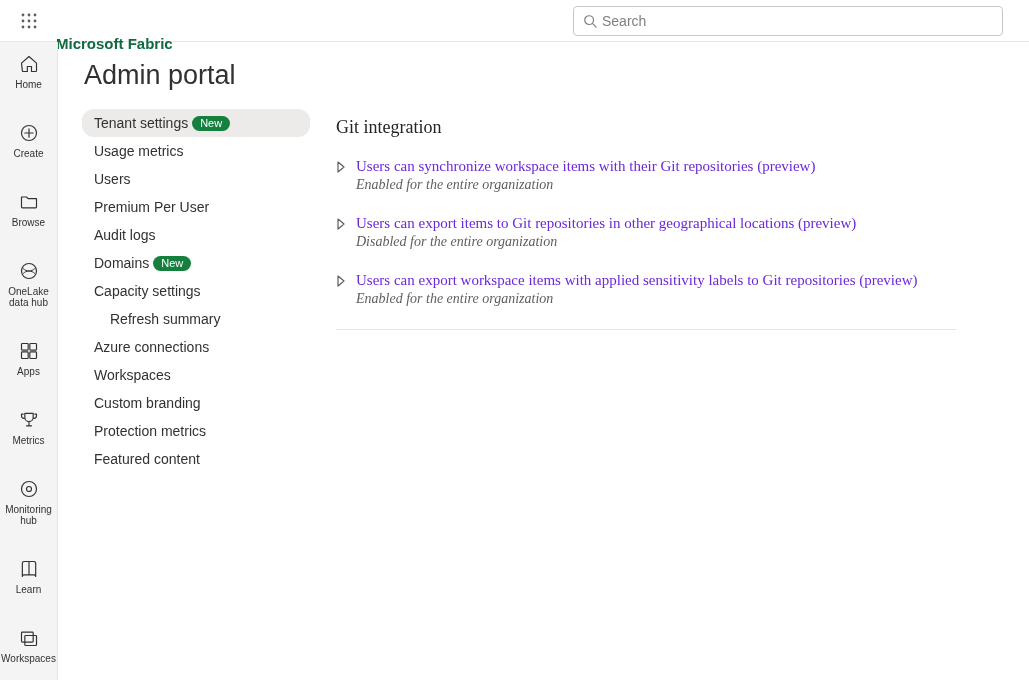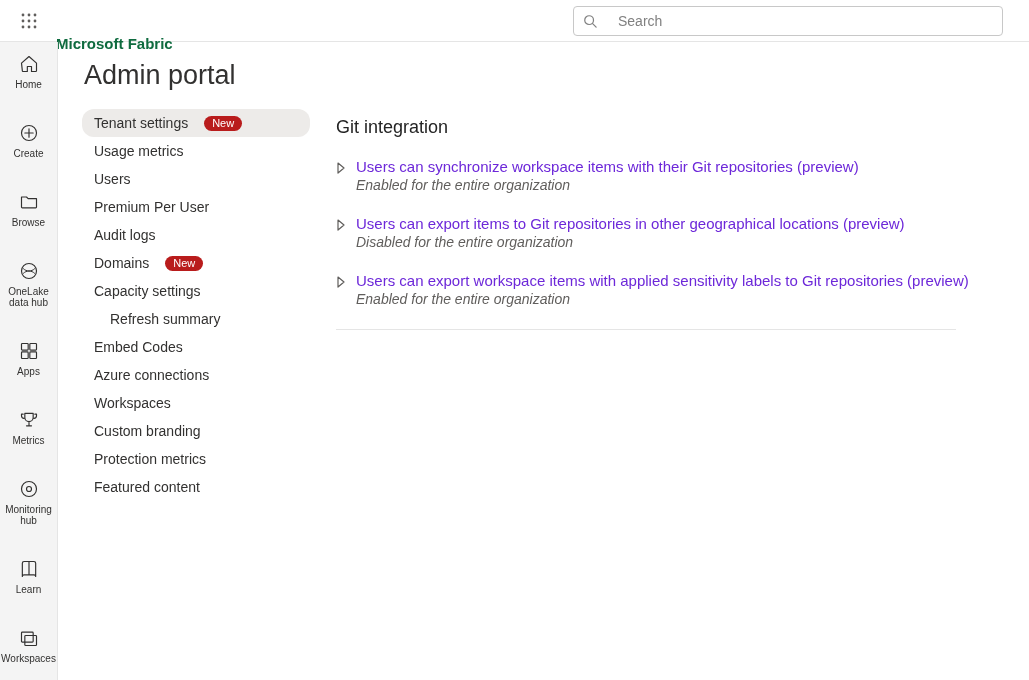--- a/index.html
+++ b/index.html
@@ -47,21 +47,21 @@
   .search-wrap svg {
     position:absolute;
     left: 10px; top: 50%; transform: translateY(-50%);
     pointer-events:none;
   }
   .search-input {
     width: 100%;
     height: 30px;
     border: 1px solid #c8c8c8;
     border-radius: 4px;
-    padding: 0 10px 0 44px;
+    padding: 0 10px 0 28px;
     font-size: 14px;
     color:#000000;
   }
   .search-input::placeholder { color:#808080; }
 
   
   .body {
     flex:1;
     display:flex;
     overflow:hidden;
@@ -125,33 +125,34 @@
     align-items:center;
     padding: 6px 12px;
     font-size: 14px;
     color:#323130;
     cursor:pointer;
     border-radius: 12px;
   }
   .subnav-item.active { background:#edebe9; }
   .subnav-item.indent { padding-left: 28px; }
   .badge-new {
-    background:#b91c1c;
+    background:#15803d;
     color:#fff;
     font-size: 11px;
     border-radius: 10px;
     padding: 1px 8px 2px;
-    margin-left: 16px;
+    margin-left: 4px;
     font-weight:500;
   }
 
   
   .panel {
     flex:1;
     padding-top: 8px;
+    font-family: Liberation Serif, serif;
   }
   .panel-title {
     font-size: 18px;
     font-weight: 400;
     margin: 0 0 20px 0;
     color:#242424;
   }
   .setting {
     display:flex;
     gap: 10px;
@@ -327,23 +328,20 @@
           <span>Domains</span>
           <span class="badge-new">New</span>
         </div>
         <div class="subnav-item">
             <span>Capacity settings</span>
           </div>
         <div class="subnav-item indent">
             <span>Refresh summary</span>
           </div>
         <div class="subnav-item">
-            <span>Embed Codes</span>
-          </div>
-        <div class="subnav-item">
             <span>Azure connections</span>
           </div>
         <div class="subnav-item">
             <span>Workspaces</span>
           </div>
         <div class="subnav-item">
             <span>Custom branding</span>
           </div>
         <div class="subnav-item">
             <span>Protection metrics</span>

